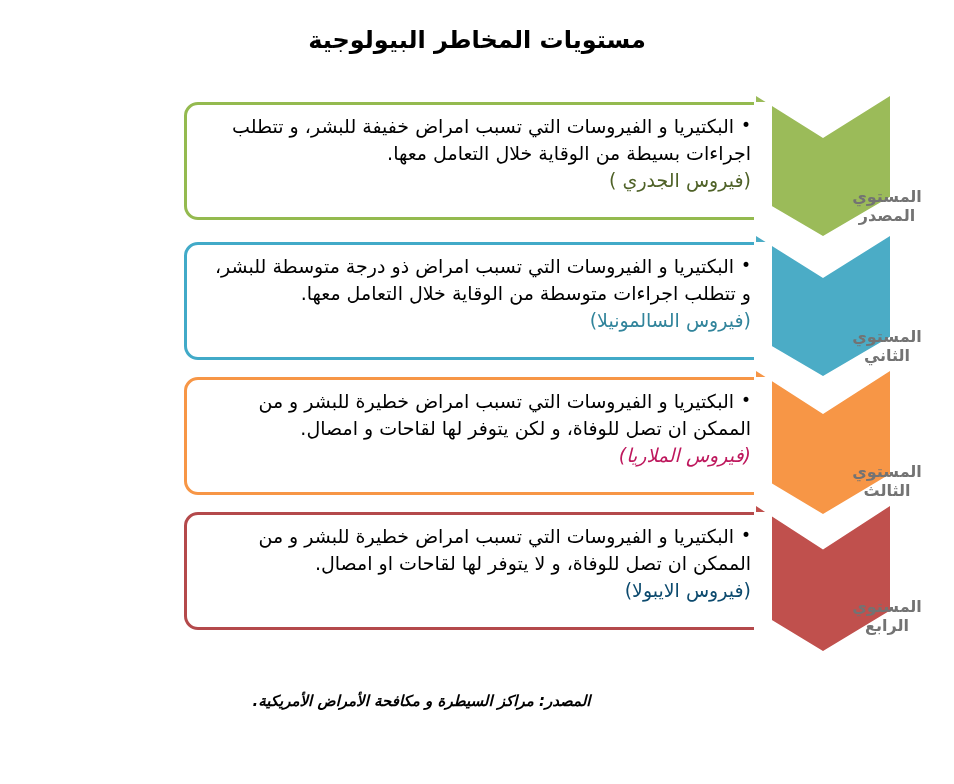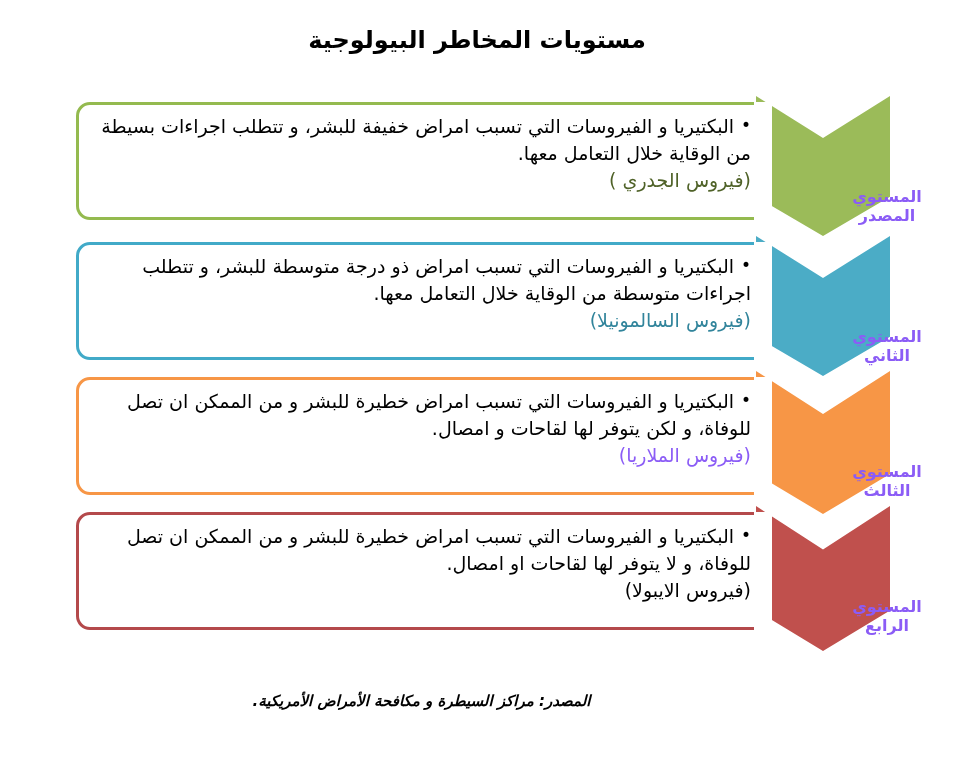--- a/index.html
+++ b/index.html
@@ -65,36 +65,36 @@
   .level-row.r2 .chevron { height: 143px; }
   .level-row.r3 .chevron { height: 145px; }
 
   .chevron-label {
     position: absolute;
     right: 0;
     bottom: 6px;
     width: 134px;
     text-align: center;
     direction: rtl;
-    color: #8b5cf6;
+    color: #737373;
     font-family: "DejaVu Sans", "Liberation Sans", sans-serif;
     font-size: 16px;
     font-weight: bold;
     line-height: 1.2;
     z-index: 3;
     pointer-events: none;
   }
   .chevron-label .ln { display: block; }
 
   
   .text-box {
     position: absolute;
     right: 182px;
     top: 6px;
-    width: 696px;
+    width: 588px;
     height: 118px;
     background: #ffffff;
     border: 3px solid #000;
     border-radius: 14px;
     box-sizing: border-box;
     z-index: 2;
   }
   
   .text-box::after {
     content: "";
@@ -197,36 +197,36 @@
       <span class="ln">المستوي</span>
       <span class="ln">الثاني</span>
     </div>
   </div>
 
   <div class="level-row r2">
     <div class="chevron" style="background: rgb(247, 150, 70);"></div>
     <div class="text-box" style="border-color: rgb(247, 150, 70);">
       <div class="box-inner">
         <p class="body-text"><span class="bullet-mark">•</span><span>البكتيريا و الفيروسات التي تسبب امراض خطيرة للبشر و من الممكن ان تصل للوفاة، و لكن يتوفر لها لقاحات و امصال.</span></p>
-        <p class="example-text" style="color: #8b5cf6;">(فيروس الملاريا)</p>
+        <p class="example-text" style="color: #be185d; font-style: italic;">(فيروس الملاريا)</p>
       </div>
     <span style="position: absolute; top: -3px; right: -3px; width: 20px; height: calc(100% + 6px); background: rgb(255, 255, 255); border-top: 3px solid rgb(247, 150, 70); border-bottom: 3px solid rgb(247, 150, 70); border-radius: 0px; box-sizing: border-box;"></span>
       </div>
     <div class="chevron-label">
       <span class="ln">المستوي</span>
       <span class="ln">الثالث</span>
     </div>
   </div>
 
   <div class="level-row r3">
     <div class="chevron" style="background: rgb(192, 80, 77);"></div>
     <div class="text-box" style="border-color: rgb(180, 73, 75);">
       <div class="box-inner">
         <p class="body-text"><span class="bullet-mark">•</span><span>البكتيريا و الفيروسات التي تسبب امراض خطيرة للبشر و من الممكن ان تصل للوفاة، و لا يتوفر لها لقاحات او امصال.</span></p>
-        <p class="example-text" style="color: #000000;">(فيروس الايبولا)</p>
+        <p class="example-text" style="color: #0c4a6e;">(فيروس الايبولا)</p>
       </div>
     <span style="position: absolute; top: -3px; right: -3px; width: 20px; height: calc(100% + 6px); background: rgb(255, 255, 255); border-top: 3px solid rgb(180, 73, 75); border-bottom: 3px solid rgb(180, 73, 75); border-radius: 0px; box-sizing: border-box;"></span>
       </div>
     <div class="chevron-label">
       <span class="ln">المستوي</span>
       <span class="ln">الرابع</span>
     </div>
   </div>
 
   <div id="source-note">المصدر: مراكز السيطرة و مكافحة الأمراض الأمريكية.</div>

